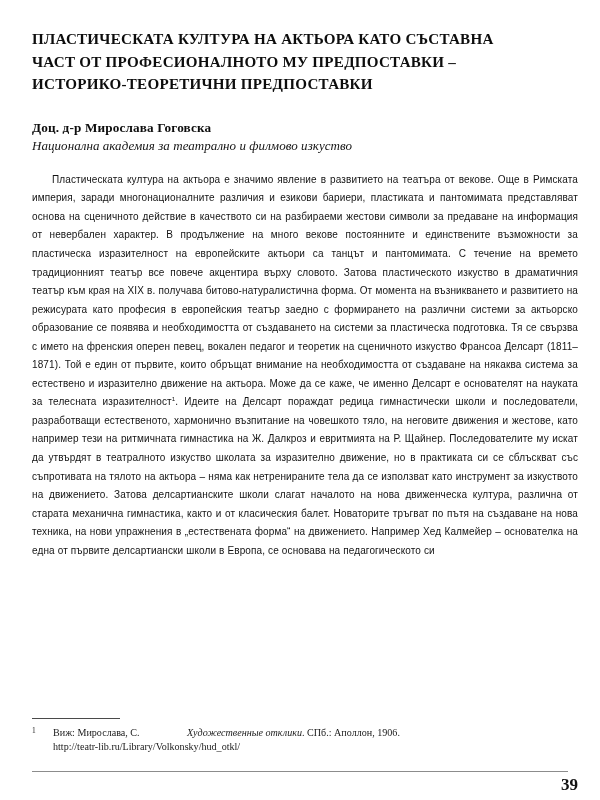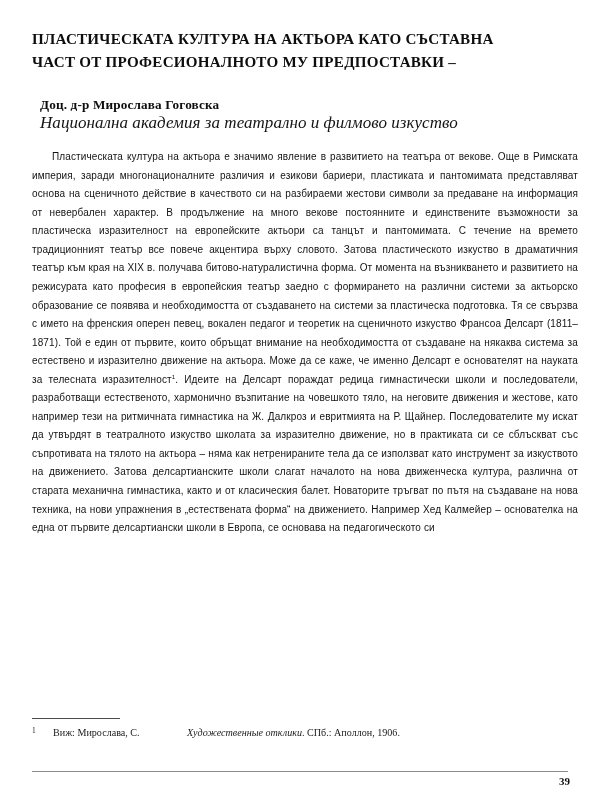--- a/index.html
+++ b/index.html
@@ -34,34 +34,34 @@
     font-weight: 700;
     font-size: 15.1px;
     line-height: 22.6px;
     letter-spacing: 0.25px;
     white-space: nowrap;
     color: #0d0d0d;
   }
 
   
   .author-block {
-    margin: 0 0 16px 8px;
+    margin: 0 0 16px 0;
   }
   .author-name {
     font-family: "Liberation Serif", "DejaVu Serif", serif;
     font-weight: 700;
     font-size: 13.2px;
     line-height: 19px;
     letter-spacing: 0.15px;
     color: #0d0d0d;
   }
   .author-affiliation {
     font-family: "Liberation Serif", "DejaVu Serif", serif;
     font-style: italic;
-    font-size: 17px;
+    font-size: 13px;
     line-height: 18px;
     letter-spacing: 0.05px;
     color: #141414;
   }
 
   
   .body-text {
     font-family: Liberation Sans, sans-serif;
     font-size: 10px;
     line-height: 18.55px;
@@ -124,48 +124,50 @@
   .footer-rule {
     position: absolute;
     left: 32px;
     top: 771px;
     width: 536px;
     height: 0;
     border-top: 1.1px solid #8c8c8c;
   }
   .page-number {
     position: absolute;
-    right: 30px;
+    right: 22px;
     top: 775px;
     font-family: "Liberation Serif", "DejaVu Serif", serif;
     font-weight: 700;
-    font-size: 11px;
+    font-size: 17px;
     color: #121212;
   }
 </style>
 </head>
 <body>
 
 <div class="page">
 
   <div class="title-block">
     <div class="title-line">ПЛАСТИЧЕСКАТА КУЛТУРА НА АКТЬОРА КАТО СЪСТАВНА</div>
     <div class="title-line">ЧАСТ ОТ ПРОФЕСИОНАЛНОТО МУ ПРЕДПОСТАВКИ –</div>
+    <div class="title-line">ИСТОРИКО-ТЕОРЕТИЧНИ ПРЕДПОСТАВКИ</div>
   </div>
 
   <div class="author-block">
     <div class="author-name">Доц. д-р Мирослава Гоговска</div>
     <div class="author-affiliation">Национална академия за театрално и филмово изкуство</div>
   </div>
 
   <p class="body-text"><span>Пластическата култура на актьора е значимо явление в развитието на театъра от векове. Още в Римската империя, заради многонационалните различия и езикови бариери, пластиката и пантомимата представляват основа на сценичното действие в качеството си на разбираеми жестови символи за предаване на информация от невербален характер. В продължение на много векове постоянните и единствените възможности за пластическа изразителност на европейските актьори са танцът и пантомимата. С течение на времето традиционният театър все повече акцентира върху словото. Затова пластическото изкуство в драматичния театър към края на XIX в. получава битово-натуралистична форма. От момента на възникването и развитието на режисурата като професия в европейския театър заедно с формирането на различни системи за актьорско образование се появява и необходимостта от създаването на системи за пластическа подготовка. Тя се свързва с името на френския оперен певец, вокален педагог и теоретик на сценичното изкуство Франсоа Делсарт (1811–1871). Той е един от първите, които обръщат внимание на необходимостта от създаване на някаква система за естествено и изразително движение на актьора. Може да се каже, че именно Делсарт е основателят на науката за телесната изразителност</span><sup>1</sup><span>. Идеите на Делсарт пораждат редица гимнастически школи и последователи, разработващи естественото, хармонично възпитание на човешкото тяло, на неговите движения и жестове, като например тези на ритмичната гимнастика на Ж. Далкроз и евритмията на Р. Щайнер. Последователите му искат да утвърдят в театралното изкуство школата за изразително движение, но в практиката си се сблъскват със съпротивата на тялото на актьора – няма как нетренираните тела да се използват като инструмент за изкуството на движението. Затова делсартианските школи слагат началото на нова движенческа култура, различна от старата механична гимнастика, както и от класическия балет. Новаторите тръгват по пътя на създаване на нова техника, на нови упражнения в „естествената форма“ на движението. Например Хед Калмейер – основателка на една от първите делсартиански школи в Европа, се основава на педагогическото си</span></p>
 
   <div class="footnote-area">
     <div class="footnote-rule"></div>
     <div class="footnote">
       <span class="footnote-marker">1</span><span>Виж: Мирослава, С. </span><i>Художественные отклики</i><span>. СПб.: Аполлон, 1906.</span>
+      <span class="footnote-url">http://teatr-lib.ru/Library/Volkonsky/hud_otkl/</span>
     </div>
   </div>
 
   <div class="footer-rule"></div>
   <div class="page-number">39</div>
 
 </div>
 
 </body></html>

